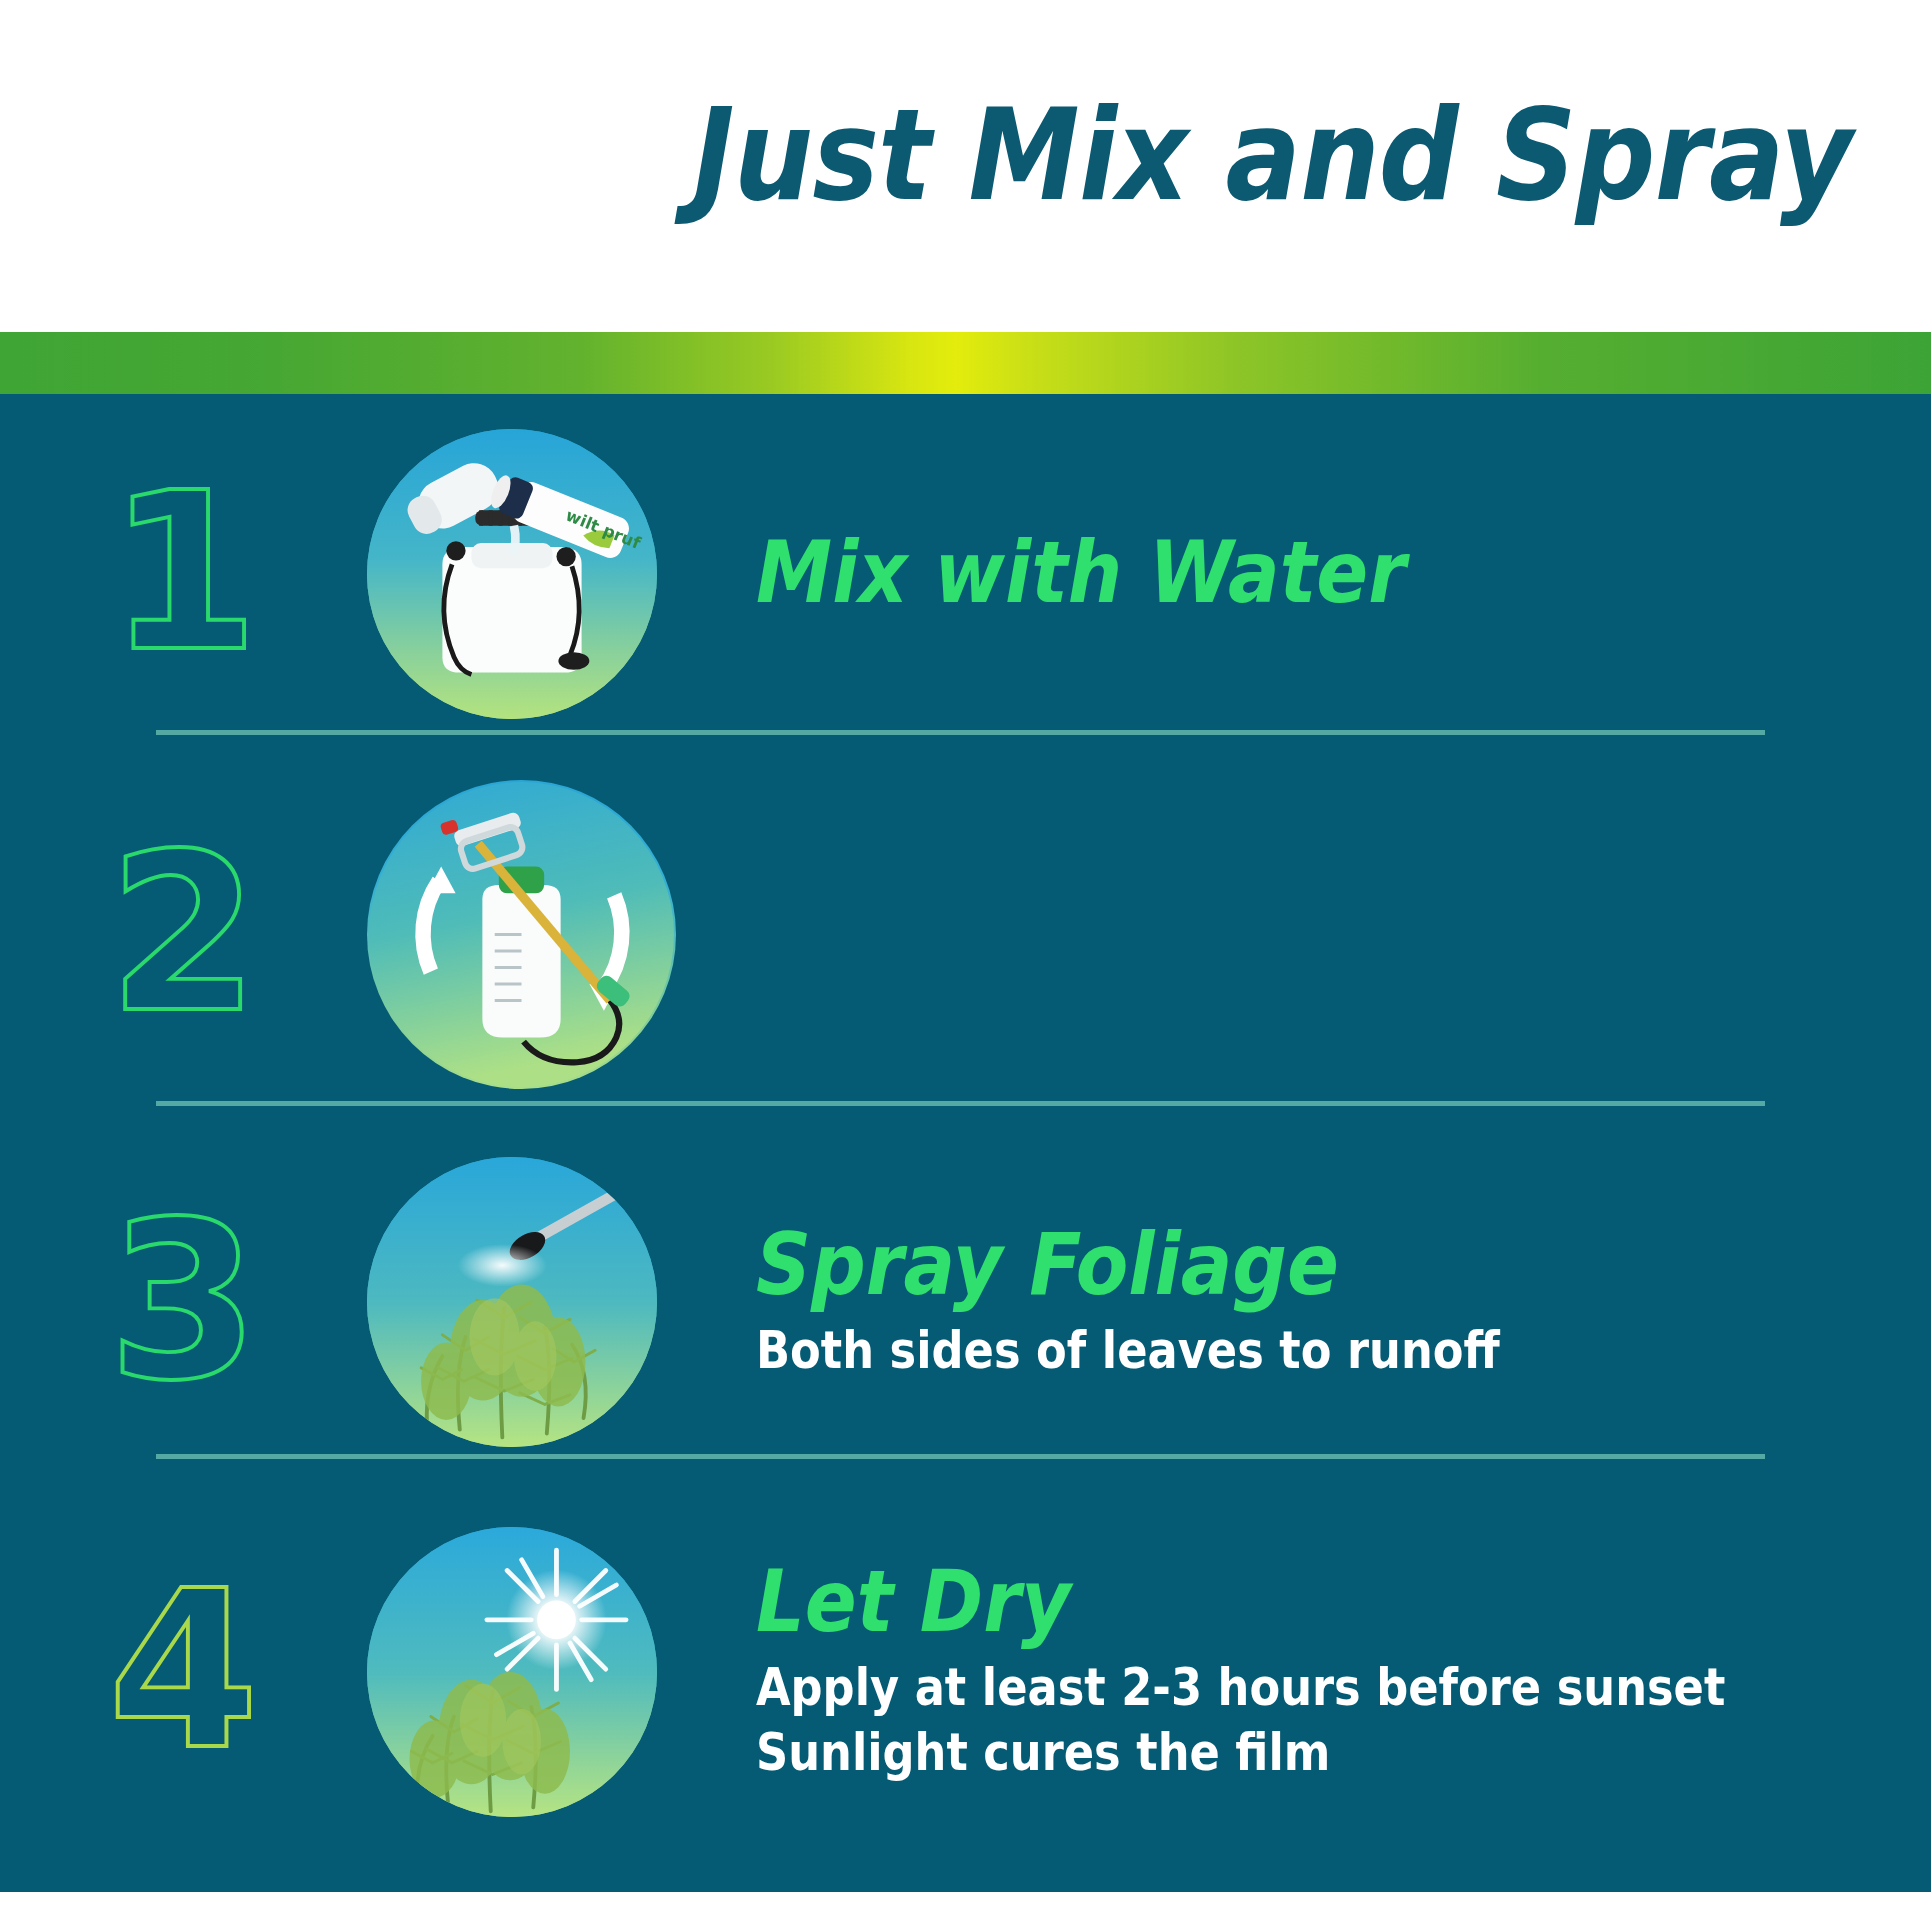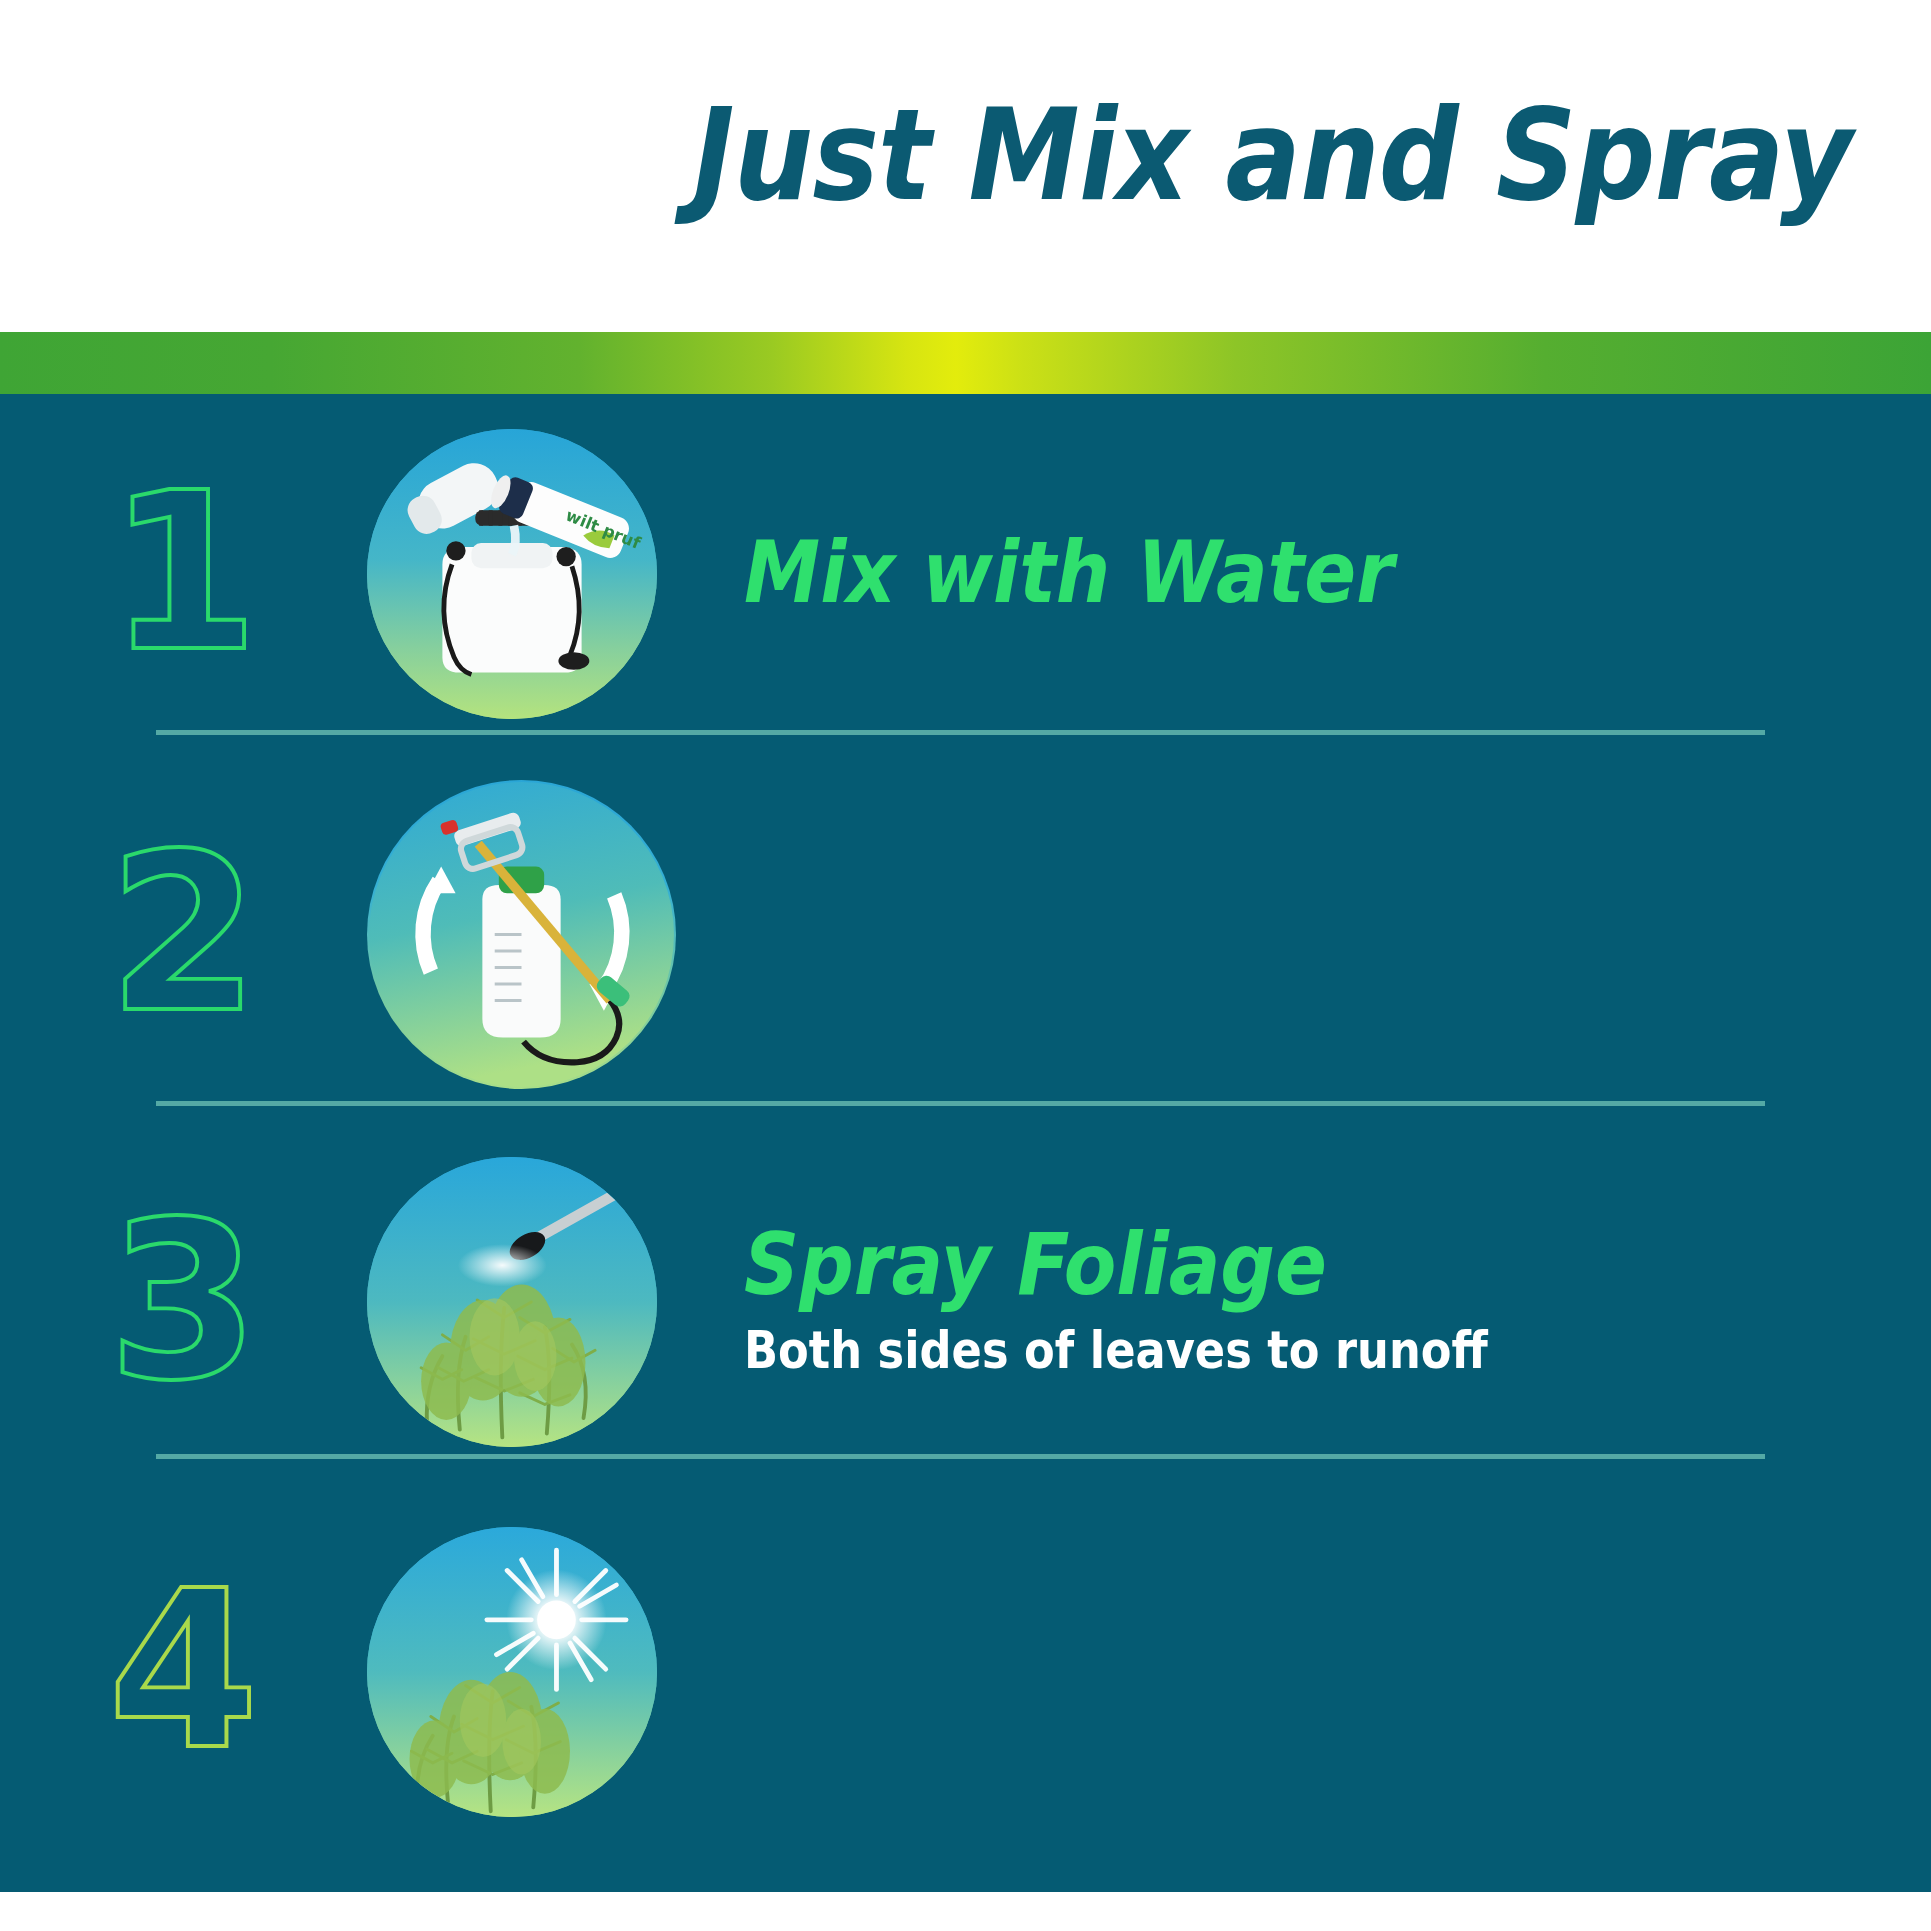--- a/index.html
+++ b/index.html
@@ -84,21 +84,21 @@
   .step-img {
     flex:0 0 290px; width:290px; height:290px;
     position:relative;
     border-radius:50%;
     overflow:hidden;
     background:linear-gradient(180deg,#2AA6D6 0%, #34AFD4 34%, #6CC6A8 66%, #A9DE88 100%);
   }
   .step-2 .step-img { height:309px; flex-basis:309px; width:309px; border-radius:50%; }
   .step-3 .step-img, .step-4 .step-img { height:290px; }
 
-  .step-text { flex:1 1 auto; padding-left:87px; }
+  .step-text { flex:1 1 auto; padding-left:87px;margin-left:12px; }
 
   .step-head {
     font-family:"DejaVu Sans", sans-serif;
     font-weight:700; font-style:italic;
     font-size:85px; line-height:1.04;
     color:#2FE06E;
     transform:scaleX(0.90); transform-origin:left center;
     white-space:nowrap;
   }
   .step-sub {
@@ -367,18 +367,23 @@
               <ellipse cx="184" cy="232" rx="26" ry="44"></ellipse>
               <ellipse cx="70" cy="240" rx="26" ry="40"></ellipse>
             </g>
             <g fill="#A7C95F" opacity="0.5">
               <ellipse cx="120" cy="200" rx="24" ry="38"></ellipse>
               <ellipse cx="160" cy="222" rx="20" ry="34"></ellipse>
             </g>
           </svg>
         </div>
 
+        <div class="step-text">
+          <div class="step-head">Let Dry</div>
+          <div class="step-sub">Apply at least 2-3 hours before sunset</div>
+          <div class="step-sub second">Sunlight cures the film</div>
+        </div>
       </div>
 
     </div>
   </div>
 </div>
 
 
 </body></html>

